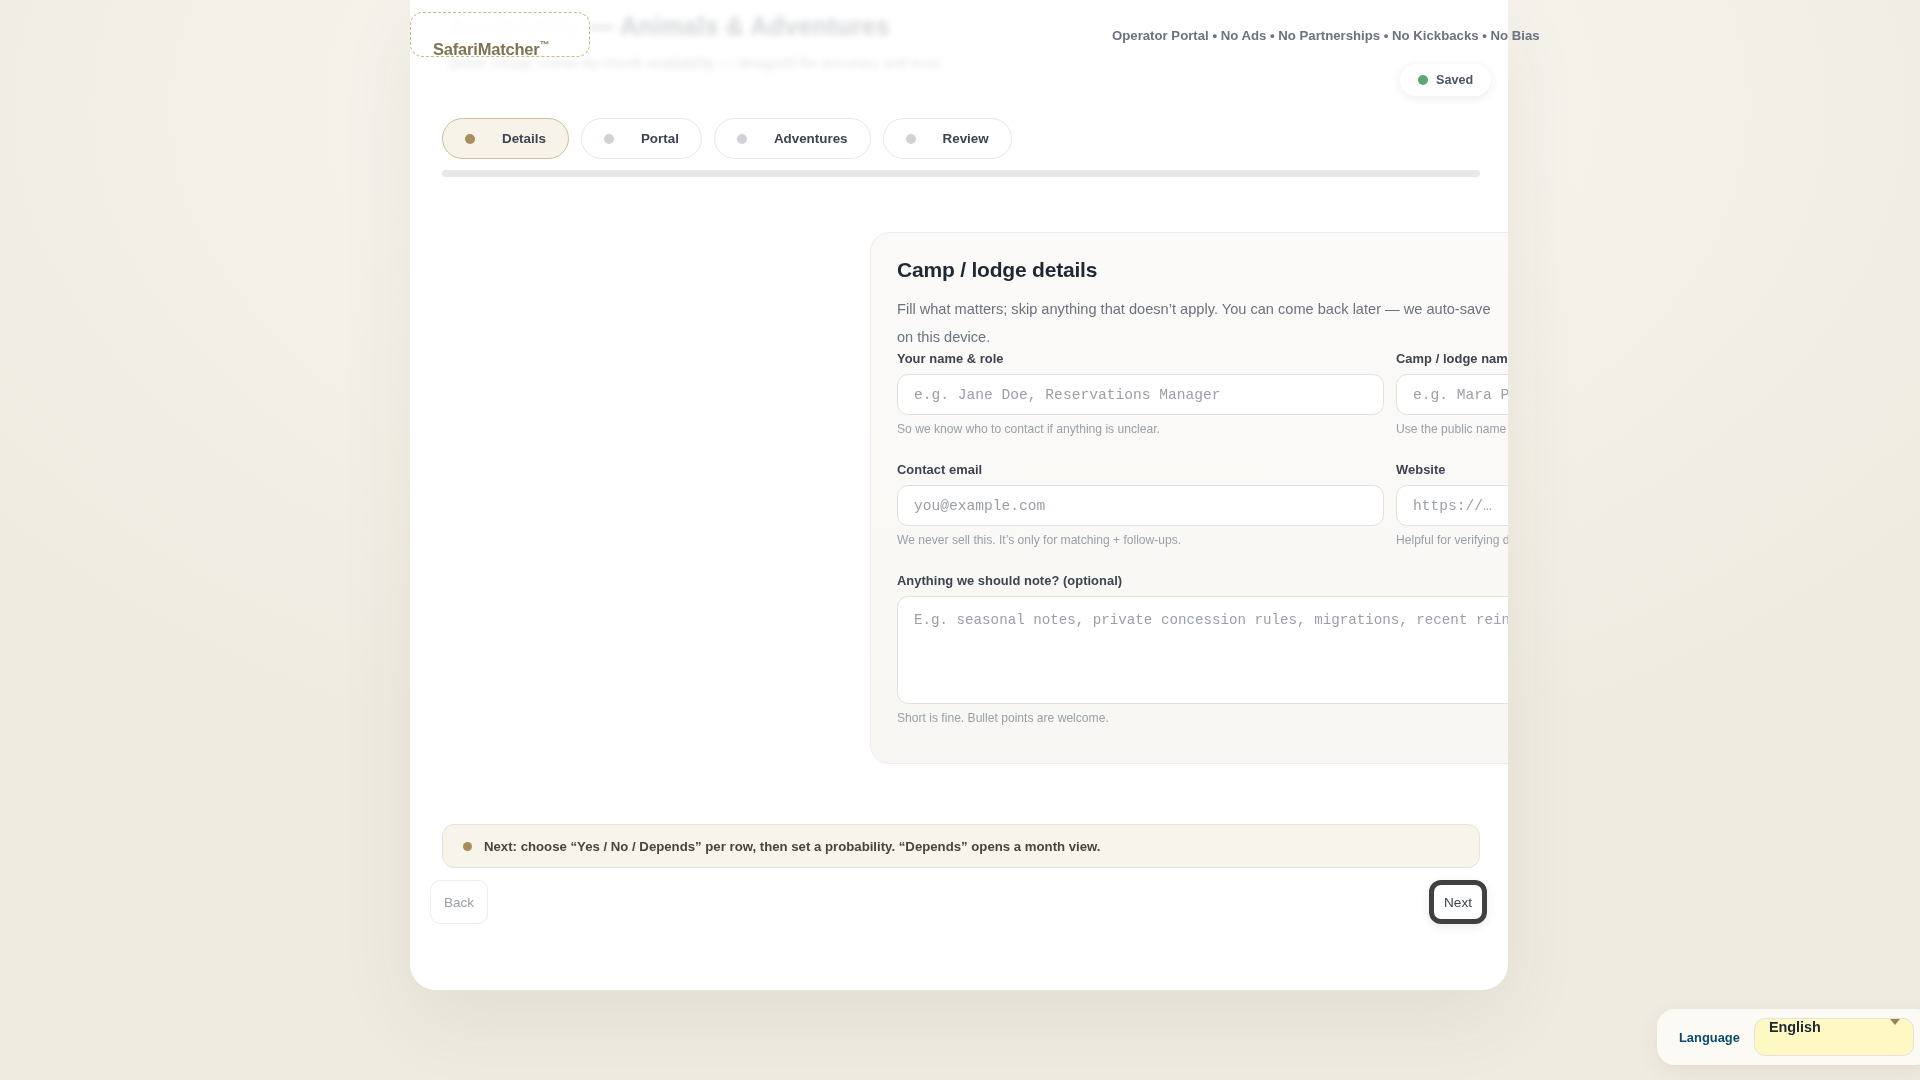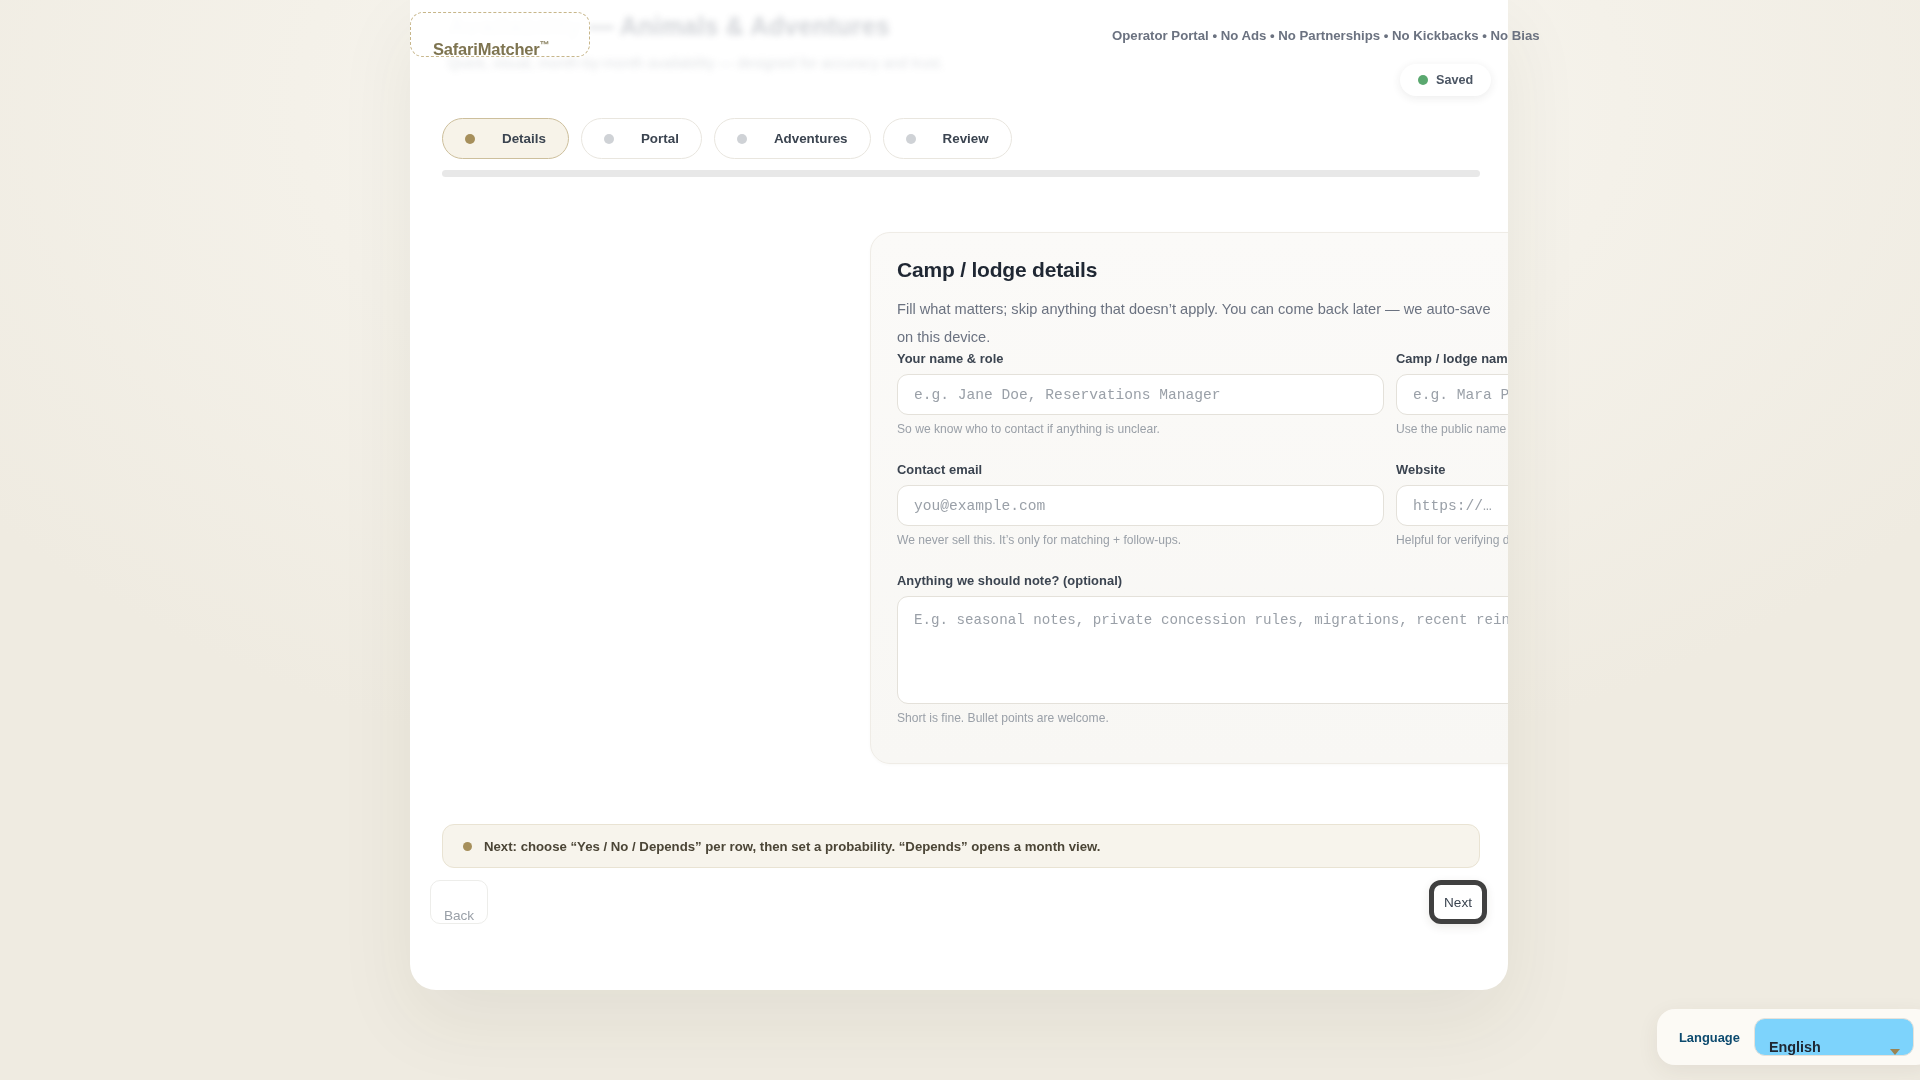--- a/index.html
+++ b/index.html
@@ -296,21 +296,21 @@
   }
 
   
   .btn-back {
     position: absolute;
     left: 430px;
     top: 880px;
     width: 58px;
     height: 44px;
     display: flex;
-    align-items: flex-end;
+    align-items: center;
     justify-content: center;
     background: #ffffff;
     border: 1px solid #ededea;
     border-radius: 10px;
     font-size: 13.6px;
     color: #9aa0a8;
     cursor: pointer;
   }
   .btn-next {
     position: absolute;
@@ -349,23 +349,23 @@
   .lang-label {
     font-size: 12.9px;
     font-weight: 700;
     color: #0c4a6e;
   }
   .lang-select {
     position: relative;
     width: 160px;
     height: 38px;
     display: flex;
-    align-items: flex-end;
+    align-items: flex-start;
     padding: 0 14px;
-    background: #7dd3fc;
+    background: #fef9c3;
     border: 1px solid #e6e2da;
     border-radius: 11px;
     cursor: pointer;
   }
   .lang-value {
     font-size: 14.4px;
     font-weight: 700;
     color: #1f2733;
   }
   .lang-caret {

